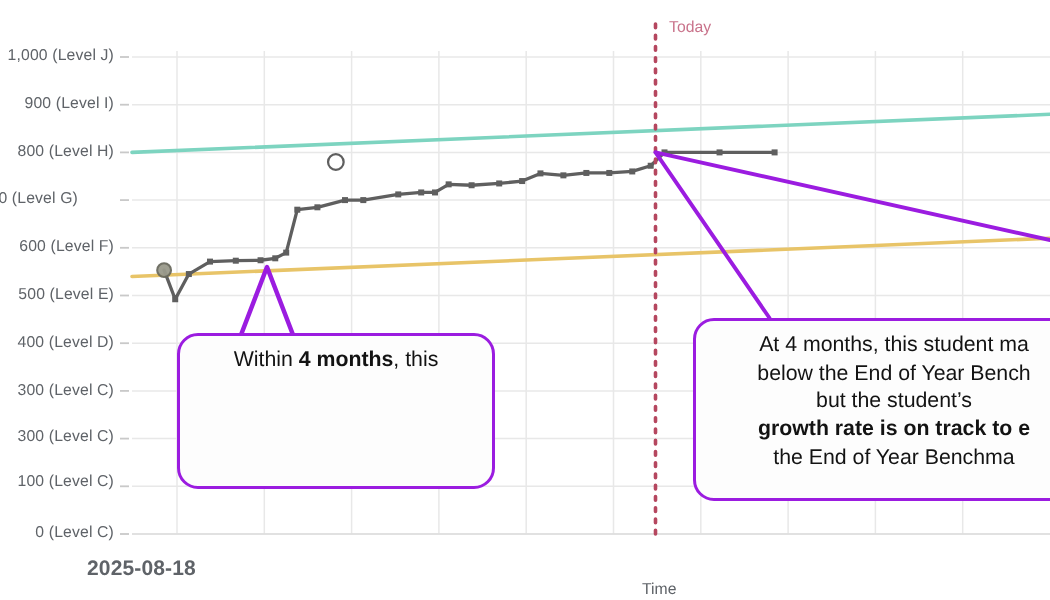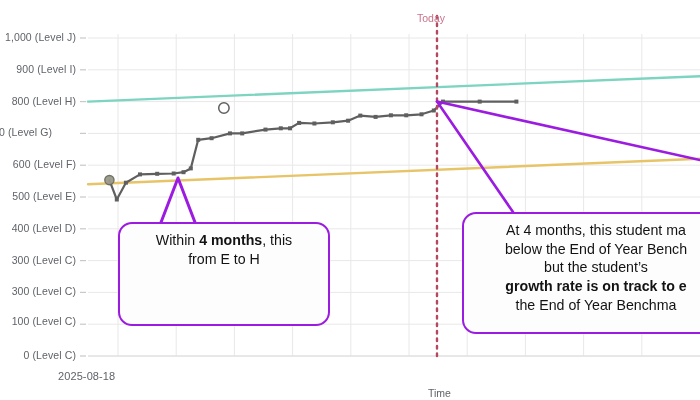--- a/index.html
+++ b/index.html
@@ -31,36 +31,38 @@
   .axis-tick-label {
     position: absolute;
     font-size: 10.5px;
     color: #5f6368;
     white-space: nowrap;
     text-align: right;
     letter-spacing: 0.1px;
   }
   .x-tick-label {
     position: absolute;
-    font-size: 11px;
+    font-size: 14px;
     color: #5f6368;
     white-space: nowrap;
     letter-spacing: 0.1px;
+    font-weight: bold;
   }
   .axis-title {
     position: absolute;
     font-size: 10.5px;
     color: #5f6368;
     white-space: nowrap;
   }
   .today-label {
     position: absolute;
     font-size: 10.5px;
     color: #c9738b;
     white-space: nowrap;
+    margin-left: 29px;
   }
 
   .callout {
     position: absolute;
     box-sizing: border-box;
     background: #fdfdfd;
     border: 2.5px solid #9b1ce0;
     border-radius: 14px;
     color: #131313;
     font-size: 14.2px;
@@ -190,21 +192,20 @@
   <div id="x-tick-layer">
       <div class="x-tick-label" style="left: 58px; top: 370px;">2025-08-18</div>
     </div>
 
   <div class="today-label" id="today-label" style="left: 417px; top: 12px;">Today</div>
 
   <div class="axis-title" id="x-axis-title" style="left: 428px; top: 387px;">Time</div>
 
   <div class="callout" id="callout-left">
       <span class="callout-line"><span>Within </span><b>4 months</b><span>, this</span></span>
-      <span class="callout-line"><span>from E to H</span></span>
     </div>
 
   <div class="callout" id="callout-right">
       <span class="callout-line"><span>At 4 months, this student ma</span></span>
       <span class="callout-line"><span>below the End of Year Bench</span></span>
       <span class="callout-line"><span>but the student’s</span></span>
       <span class="callout-line"><b>growth rate is on track to e</b></span>
       <span class="callout-line"><span>the End of Year Benchma</span></span>
     </div>
 

